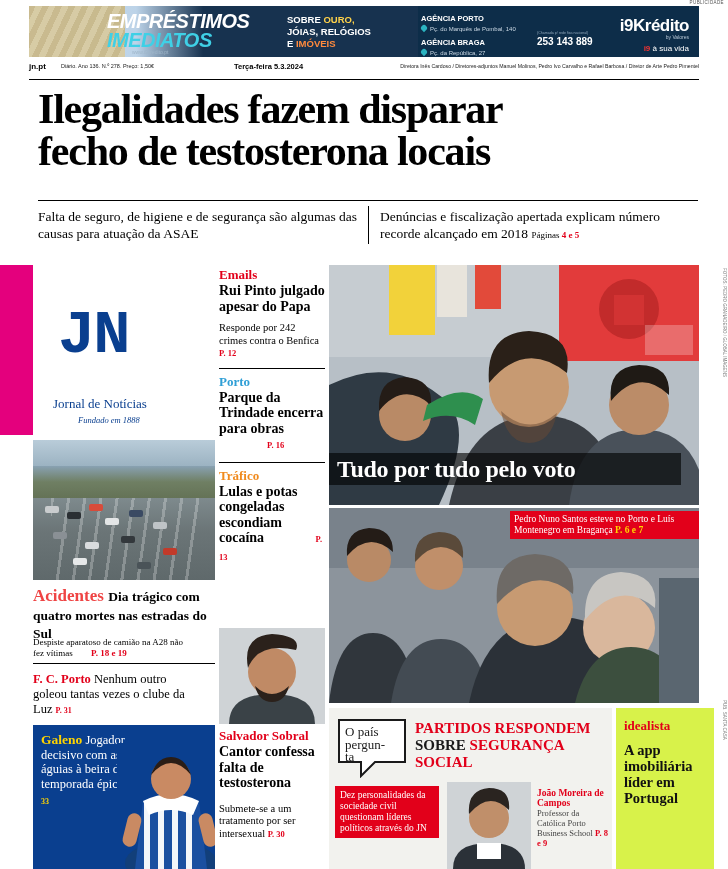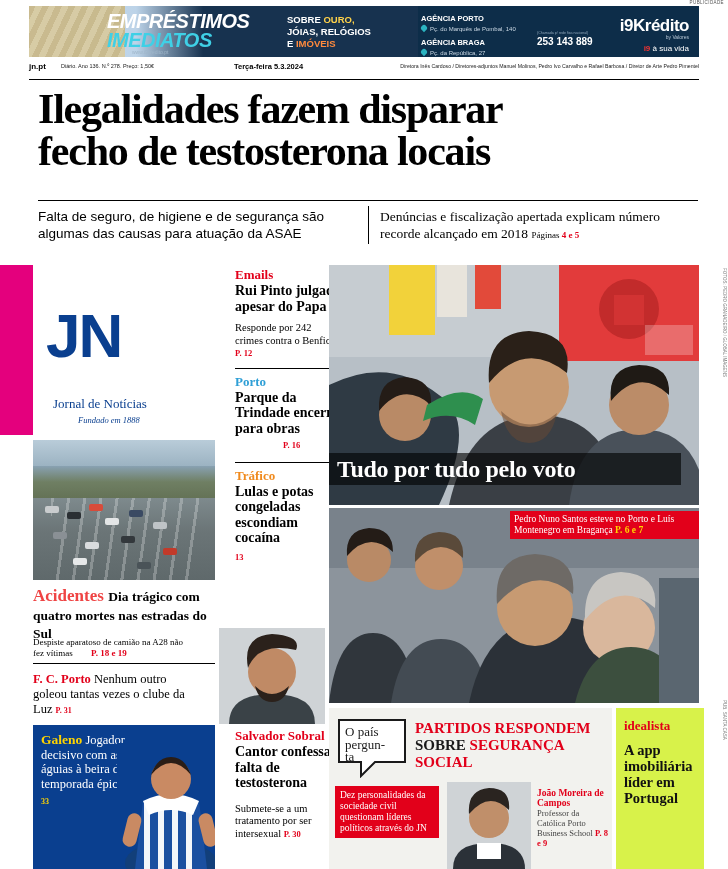--- a/index.html
+++ b/index.html
@@ -67,31 +67,31 @@
 
   
   .headline {
     position: absolute; left: 38px; top: 88px; width: 660px;
     font-family: "Liberation Serif", serif;
     font-weight: bold; font-size: 42px; line-height: 42px;
     letter-spacing: -1.2px; color: #000;
   }
   .subrule { position:absolute; left:38px; top:200px; width:660px; height:1px; background:#000; }
   .sub-left { position:absolute; left:38px; top:208px; width:320px;
-    font-family:Liberation Sans, sans-serif; font-size:13.5px; line-height:17px; color:#000; }
+    font-family:Liberation Serif, serif; font-size:13.5px; line-height:17px; color:#000; }
   .sub-div { position:absolute; left:368px; top:206px; width:1px; height:38px; background:#000; }
   .sub-right { position:absolute; left:380px; top:208px; width:310px;
     font-family:"Liberation Serif", serif; font-size:13.5px; line-height:17px; color:#000; }
   .sub-right .pg { font-size:9px; }
   .sub-right .pg b { color:#e2001a; }
 
   
   .logo-box { position:absolute; left:0; top:265px; width:215px; height:170px; background:#e4007d; }
   .logo-inner { position:absolute; left:33px; top:265px; width:182px; height:170px; background:#fff; }
-  .jn { position:absolute; left:46px; top:300px; font-family:Liberation Sans, sans-serif; font-weight:bold; font-size:62px; color:#0a3f8f; letter-spacing:-2px; }
+  .jn { position:absolute; left:58px; top:300px; font-family:Liberation Mono, monospace; font-weight:bold; font-size:62px; color:#0a3f8f; letter-spacing:-2px; }
   .jn-sub { position:absolute; left:53px; top:396px; font-family:"Liberation Serif", serif; font-size:13px; color:#0a3f8f; }
   .jn-found { position:absolute; left:78px; top:415px; font-family:"Liberation Serif", serif; font-style:italic; font-size:8.5px; color:#0a3f8f; }
 
   
   .photo-traffic {
     position:absolute; left:33px; top:440px; width:182px; height:140px;
     background: linear-gradient(180deg,#9fb4c4 0%,#8aa3b6 18%,#6f7f63 30%,#5e6b4f 48%,#6e7b58 60%,#8d8f72 100%);
     overflow:hidden;
   }
   .road { position:absolute; left:0; top:58px; width:182px; height:82px;
@@ -114,21 +114,21 @@
   .fcporto .k { color:#e2001a; font-weight:bold; }
   .fcporto b.p { color:#e2001a; font-size:8px; }
 
   .galeno-box { position:absolute; left:33px; top:725px; width:182px; height:144px; background:#0a3f8f; overflow:hidden; }
   .galeno-txt { position:absolute; left:8px; top:8px; width:96px; color:#fff; font-family:"Liberation Serif",serif; font-size:12.5px; line-height:14.5px; }
   .galeno-txt .k { color:#ffd400; font-weight:bold; font-size:13.5px; }
   .galeno-txt .p { color:#ffd400; font-size:8px; font-weight:bold; }
   .player { position:absolute; right:-6px; bottom:0; width:104px; height:126px; }
 
   
-  .col2 { position:absolute; left:235px; top:265px; width:106px; }
+  .col2 { position:absolute; left:219px; top:265px; width:106px; }
   .kick-red { color:#e2001a; font-weight:bold; font-family:"Liberation Serif",serif; font-size:13px; }
   .kick-blue { color:#2f9fd6; font-weight:bold; font-family:"Liberation Serif",serif; font-size:13px; }
   .kick-org { color:#f08a1d; font-weight:bold; font-family:"Liberation Serif",serif; font-size:13px; }
   .c2-head { font-family:"Liberation Serif",serif; font-weight:bold; font-size:14px; line-height:15.5px; color:#000; }
   .c2-body { font-family:"Liberation Serif",serif; font-size:10.5px; line-height:12.5px; color:#000; }
   .c2-body b { color:#e2001a; font-size:8.5px; }
   .c2-head .p { color:#e2001a; font-size:8.5px;padding-left:48px; }
 
   .portrait { position:absolute; left:219px; top:628px; width:106px; height:96px;
     background:linear-gradient(180deg,#d9dde0 0%,#c8ccd0 55%,#b9bec2 100%); overflow:hidden; }
@@ -156,21 +156,21 @@
   .promo-bubble { position:absolute; left:6px; top:8px; width:74px; height:62px; }
   .promo-title { position:absolute; left:86px; top:12px; width:190px; color:#e2001a; font-family:"Liberation Serif",serif; font-weight:bold; font-size:15px; line-height:17px; }
   .promo-title .dk { color:#1a1a1a; }
   .promo-red-box { position:absolute; left:6px; top:78px; width:104px; background:#e2001a; color:#fff; font-family:"Liberation Serif",serif; font-size:9.5px; line-height:11px; padding:4px 5px; }
   .promo-person { position:absolute; left:118px; top:74px; width:84px; height:87px; background:linear-gradient(180deg,#d7d9da,#b6bbbe); overflow:hidden; }
   .promo-caption { position:absolute; left:208px; top:80px; width:72px; color:#e2001a; font-family:"Liberation Serif",serif; font-size:8.5px; line-height:10px; }
   .promo-caption .nm { font-weight:bold; font-size:9.5px; }
   .promo-caption .gy { color:#444; }
   .promo-caption b { color:#e2001a; }
 
-  .promo-right { position:absolute; left:616px; top:708px; width:88px; height:161px; background:#d8f24a; }
+  .promo-right { position:absolute; left:616px; top:708px; width:98px; height:161px; background:#d8f24a; }
   .ideal { position:absolute; left:8px; top:10px; color:#e2001a; font-family:"Liberation Serif",serif; font-weight:bold; font-size:13px; }
   .ideal-txt { position:absolute; left:8px; top:34px; width:70px; font-family:"Liberation Serif",serif; font-weight:bold; font-size:14.5px; line-height:16px; color:#111; }
 
   .vert-right { position:absolute; right:1px; top:268px; width:10px; height:200px;
     writing-mode: vertical-rl; font-size:4.5px; color:#777; }
   .vert-right2 { position:absolute; right:1px; top:700px; width:10px; height:160px;
     writing-mode: vertical-rl; font-size:4.5px; color:#777; }
 
   .wm { position:absolute; right:90px; bottom:28px; font-size:13px; color:rgba(255,255,255,.45); font-style:italic; }
 </style>

